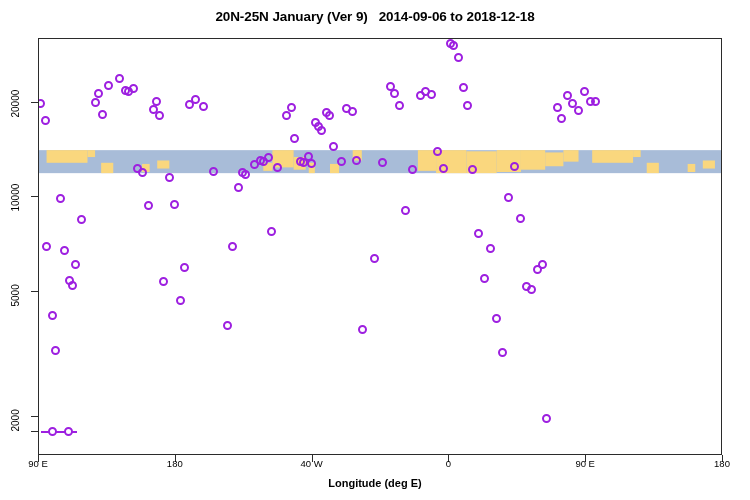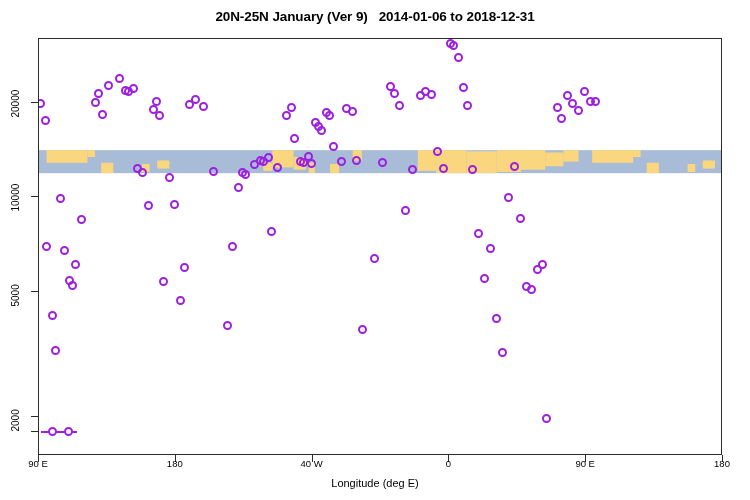--- a/index.html
+++ b/index.html
@@ -77,20 +77,21 @@
     text-align: center;
     font-size: 11px;
   }
   #xlabel {
     position: absolute;
     left: 0;
     top: 477px;
     width: 750px;
     text-align: center;
     font-size: 11px;
+    font-weight: bold;
   }
   .ytick-label {
     position: absolute;
     right: 0;
     width: 34px;
     text-align: left;
     font-size: 10px;
     transform: rotate(-90deg);
     transform-origin: 50% 50%;
     white-space: nowrap;
@@ -159,21 +160,21 @@
     width: 7px;
     height: 0;
     border-top: 1.3px solid #2b2b2b;
   }
 </style>
 </head>
 <body>
 
 <div id="figure">
 
-  <div id="chart-title">20N-25N January (Ver 9)   2014-01-06 to 2018-12-31</div>
+  <div id="chart-title">20N-25N January (Ver 9)   2014-09-06 to 2018-12-18</div>
 
   <div id="ylabel">N Total</div>
   <div id="xlabel">Longitude (deg E)</div>
 
   <div id="ytick-labels">
       <div class="ytick-mark" style="top: 102.044px;"></div>
       <div class="ytick-label" style="top: 95.0438px; left: -2px;">20000</div>
       <div class="ytick-mark" style="top: 196.494px;"></div>
       <div class="ytick-label" style="top: 189.494px; left: -2px;">10000</div>
       <div class="ytick-mark" style="top: 290.944px;"></div>

